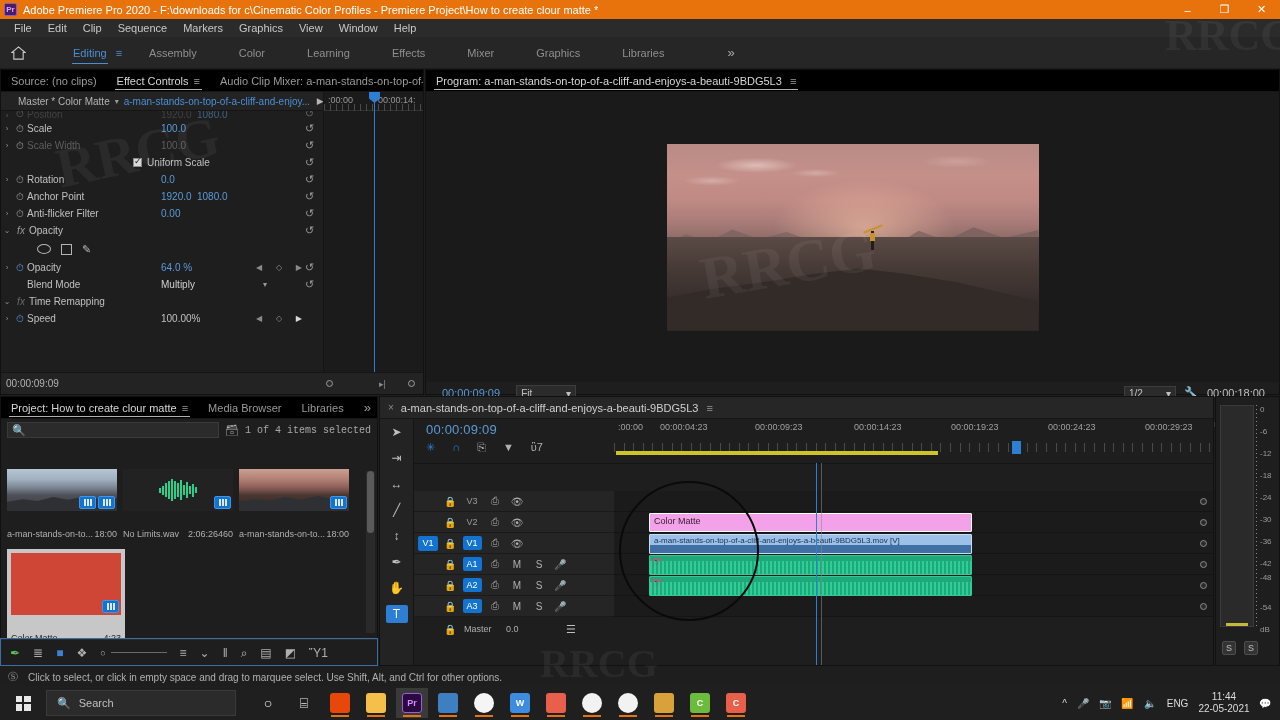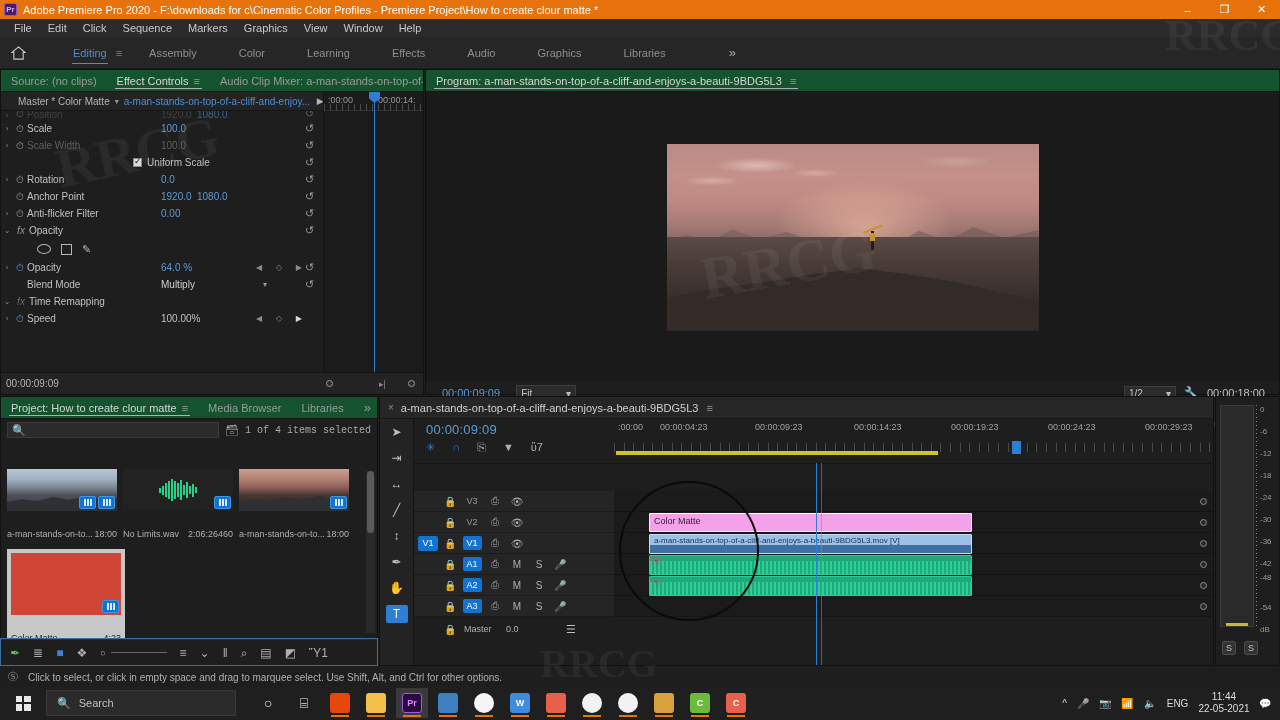--- a/index.html
+++ b/index.html
@@ -50,21 +50,21 @@
   .ws-tab.active { color:#4a8fd6; }
   .ws-tab.active:after {
     content:""; position:absolute; left:20px; right:20px; bottom:5px; height:1px; background:#4a8fd6;
   }
   .ws-menu-icon { margin-left:-12px; margin-right:6px; color:#4a8fd6; font-size:11px; }
   .ws-overflow { margin-left:42px; color:#aaa; font-size:13px; }
 
   
   .panel { position:absolute; background:#1e1e1e; border:1px solid #111; }
   .panel-tabs {
-    height:22px; background:#14532d; display:flex; 
+    height:22px; background:#000000; display:flex; align-items:center;
     border-bottom:1px solid #161616; overflow:hidden;
   }
   .ptab { font-size:11px; color:#9a9a9a; padding:0 10px; line-height:22px; white-space:nowrap; position:relative;}
   .ptab.active { color:#d6d6d6; }
   .ptab.active:after {
     content:""; position:absolute; left:8px; right:8px; bottom:2px; height:1px; background:#b0b0b0;
   }
   .ptab .hamb { margin-left:5px; color:#9a9a9a; }
 
   
@@ -293,21 +293,21 @@
     <div class="win-btns">
       <div class="win-btn">–</div>
       <div class="win-btn">❐</div>
       <div class="win-btn close">✕</div>
     </div>
   </div>
 
   <div class="menubar" id="menubar">
       <div class="mi">File</div>
       <div class="mi">Edit</div>
-      <div class="mi">Click</div>
+      <div class="mi">Clip</div>
       <div class="mi">Sequence</div>
       <div class="mi">Markers</div>
       <div class="mi">Graphics</div>
       <div class="mi">View</div>
       <div class="mi">Window</div>
       <div class="mi">Help</div>
     </div>
 
   <div class="workspacebar">
     <div class="home-btn">
@@ -315,21 +315,21 @@
           <path d="M8 1 L15 7 H13 V14 H3 V7 H1 Z" fill="none" stroke="#c8c8c8" stroke-width="1.2"></path>
         </svg>
     </div>
     <div class="ws-tabs" id="ws-tabs">
         <div class="ws-tab active">Editing</div>
         <div class="ws-menu-icon">≡</div>
         <div class="ws-tab">Assembly</div>
         <div class="ws-tab">Color</div>
         <div class="ws-tab">Learning</div>
         <div class="ws-tab">Effects</div>
-        <div class="ws-tab">Audio</div>
+        <div class="ws-tab">Mixer</div>
         <div class="ws-tab">Graphics</div>
         <div class="ws-tab">Libraries</div>
       </div>
     <div class="ws-overflow">»</div>
   </div>
 
   <div class="panel" id="effectControls">
     <div class="panel-tabs" id="ec-tabs">
         <span class="ptab"><span>Source: (no clips)</span></span>
         <span class="ptab active"><span>Effect Controls</span><span class="hamb">≡</span></span>

